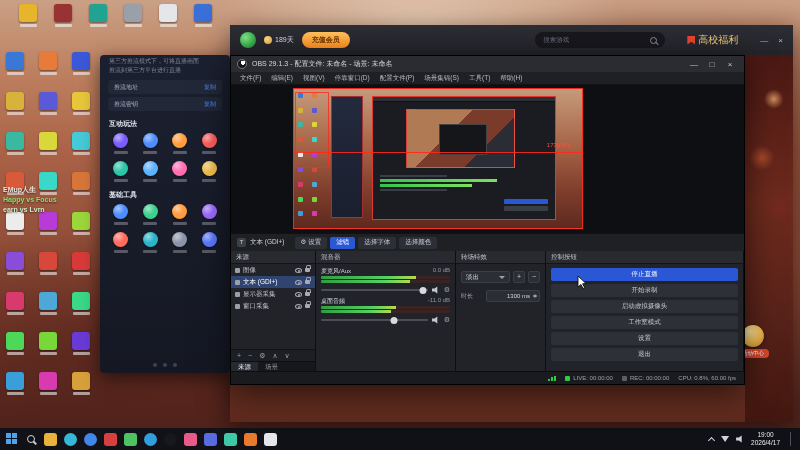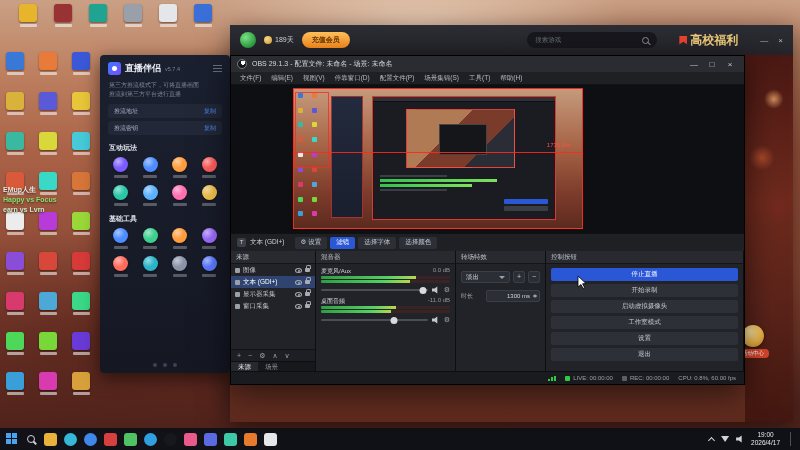--- a/index.html
+++ b/index.html
@@ -28,21 +28,21 @@
   .l-logo{width:16px;height:16px;border-radius:50%;background:radial-gradient(circle at 35% 35%,#7ee787,#2ea043 70%);}
   .l-days{display:flex;align-items:center;gap:3px;font-size:7px;color:#d8dadf;}
   .coin{width:8px;height:8px;border-radius:50%;background:radial-gradient(circle at 35% 35%,#ffe08a,#e0a23a);}
   .l-recharge{height:16px;padding:0 10px;border:none;border-radius:8px;font-family:inherit;
     background:linear-gradient(180deg,#ffc25c,#ff8f1f);color:#6b3500;font-size:7px;font-weight:bold;}
   .l-search{margin-left:auto;width:130px;height:16px;background:#17171d;border-radius:8px;display:flex;align-items:center;padding:0 8px;gap:6px;}
   .l-ph{flex:1;font-size:6.5px;color:#6a6e78;}
   .mag{width:7px;height:7px;border:1px solid #8a8e98;border-radius:50%;position:relative;}
   .mag::after{content:"";position:absolute;width:4px;height:1px;background:#8a8e98;transform:rotate(45deg);right:-3px;bottom:-1px;}
   .l-welfare{display:flex;align-items:center;gap:3px;margin-left:14px;}
-  .l-welfare span{font-size:12px;font-weight:bold;color:#f0cd7a;}
+  .l-welfare span{font-size:10px;font-weight:normal;color:#f0cd7a;}
   .ribbon{width:8px;height:9px;background:#e8452e;clip-path:polygon(0 0,100% 0,100% 100%,50% 70%,0 100%);}
   .l-ctrl{display:flex;gap:10px;font-size:8px;color:#b8bac0;margin-left:14px;}
   .l-art{position:absolute;right:0;top:30px;width:48px;bottom:0;background:
     radial-gradient(circle 14px at 60% 12%, rgba(240,170,110,.8), transparent 70%),
     radial-gradient(circle 18px at 35% 28%, rgba(200,90,50,.7), transparent 70%),
     radial-gradient(circle 16px at 70% 42%, rgba(120,40,30,.9), transparent 70%),
     linear-gradient(180deg,#4a1813,#6e2a1d 40%,#59231a 70%,#42170f);}
   .l-badge{position:absolute;right:24px;top:300px;width:32px;text-align:center;}
   .coin-big{width:22px;height:22px;margin:0 auto;border-radius:50%;background:radial-gradient(circle at 35% 30%,#ffe9a8,#f0b84a 55%,#b97c1e);box-shadow:0 1px 3px rgba(0,0,0,.5);}
   .badge-label{margin-top:2px;height:9px;background:#d8452c;border-radius:4px;color:#fff;font-size:5.5px;line-height:9px;}
@@ -344,26 +344,20 @@
       </div>
     </div>
     <div class="l-art"></div>
     <div class="l-badge">
       <div class="coin-big"></div>
       <div class="badge-label">活动中心</div>
     </div>
   </div>
 
   <div class="companion">
-    <div class="cp-head">
-      <span class="cp-logo"></span>
-      <span class="cp-title">直播伴侣</span>
-      <span class="cp-ver">v5.7.4</span>
-      <span class="cp-menu"></span>
-    </div>
     <div class="cp-desc">
         <div>第三方推流模式下，可将直播画面</div>
         <div>推流到第三方平台进行直播</div>
       </div>
     <div>
         <div class="cp-field">
           <span>推流地址</span>
           <span class="cp-copy">复制</span>
         </div>
         <div class="cp-field">

